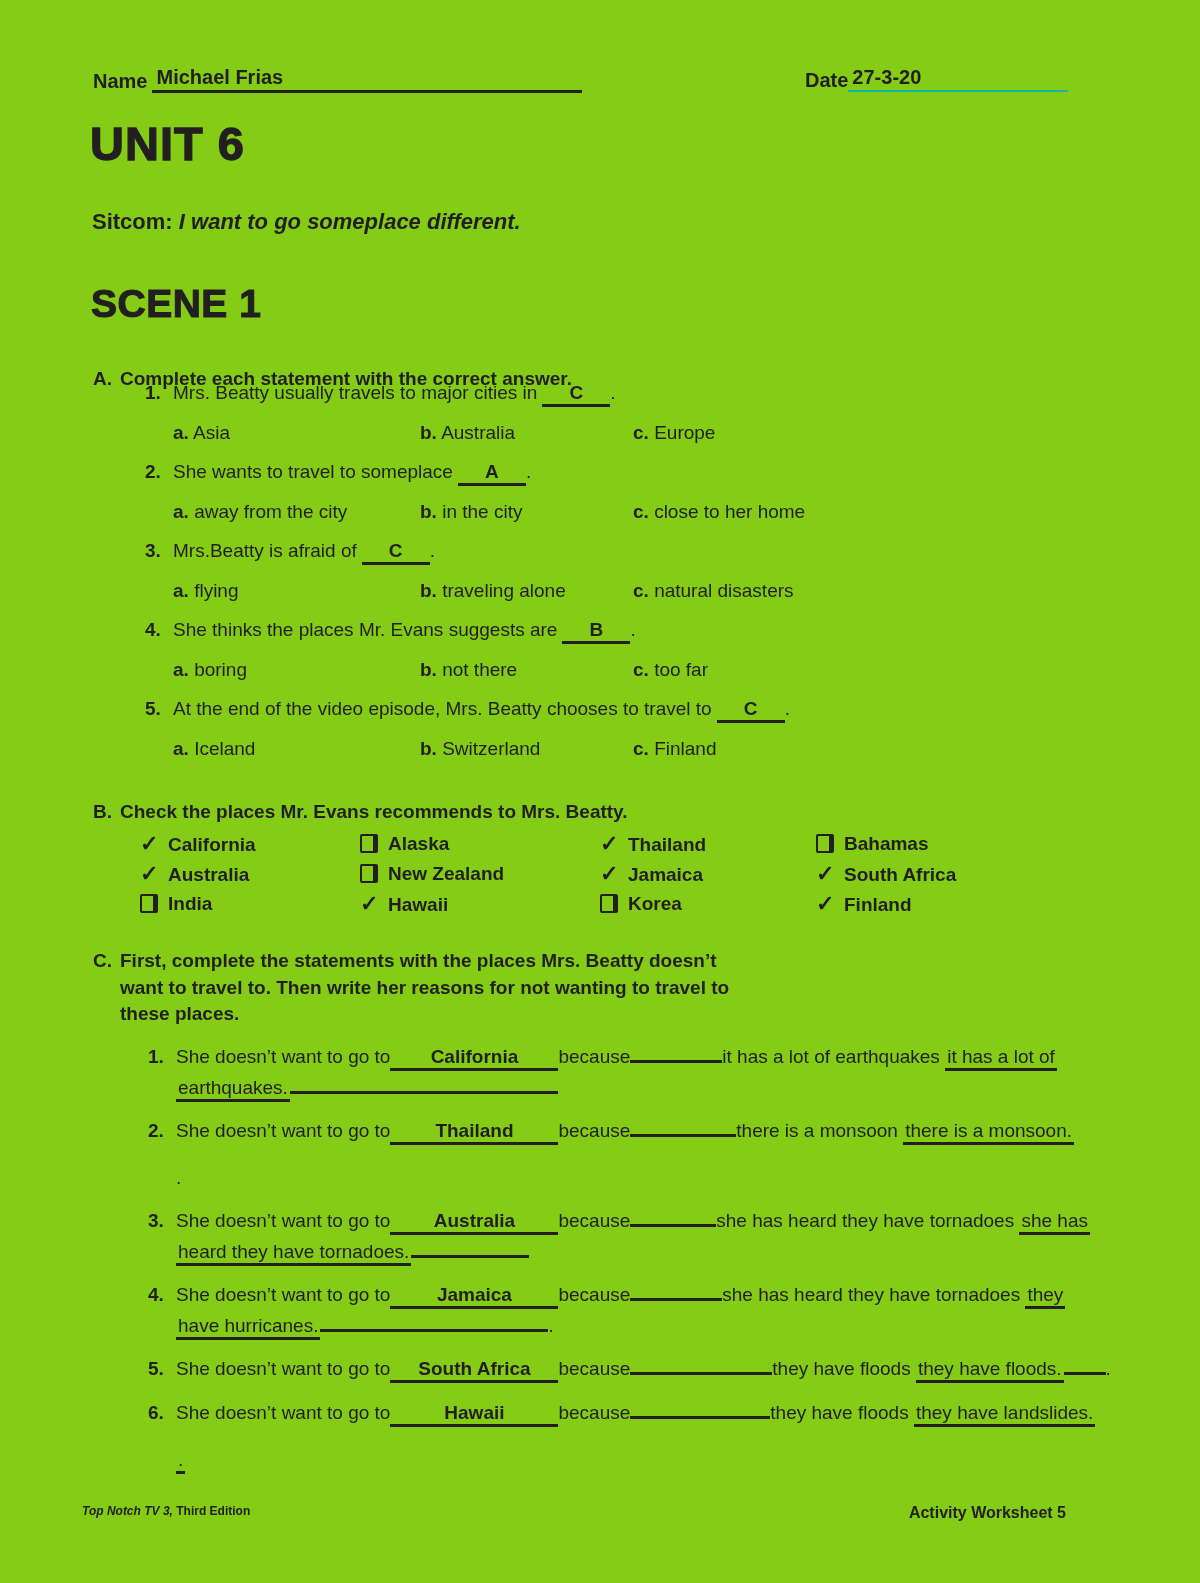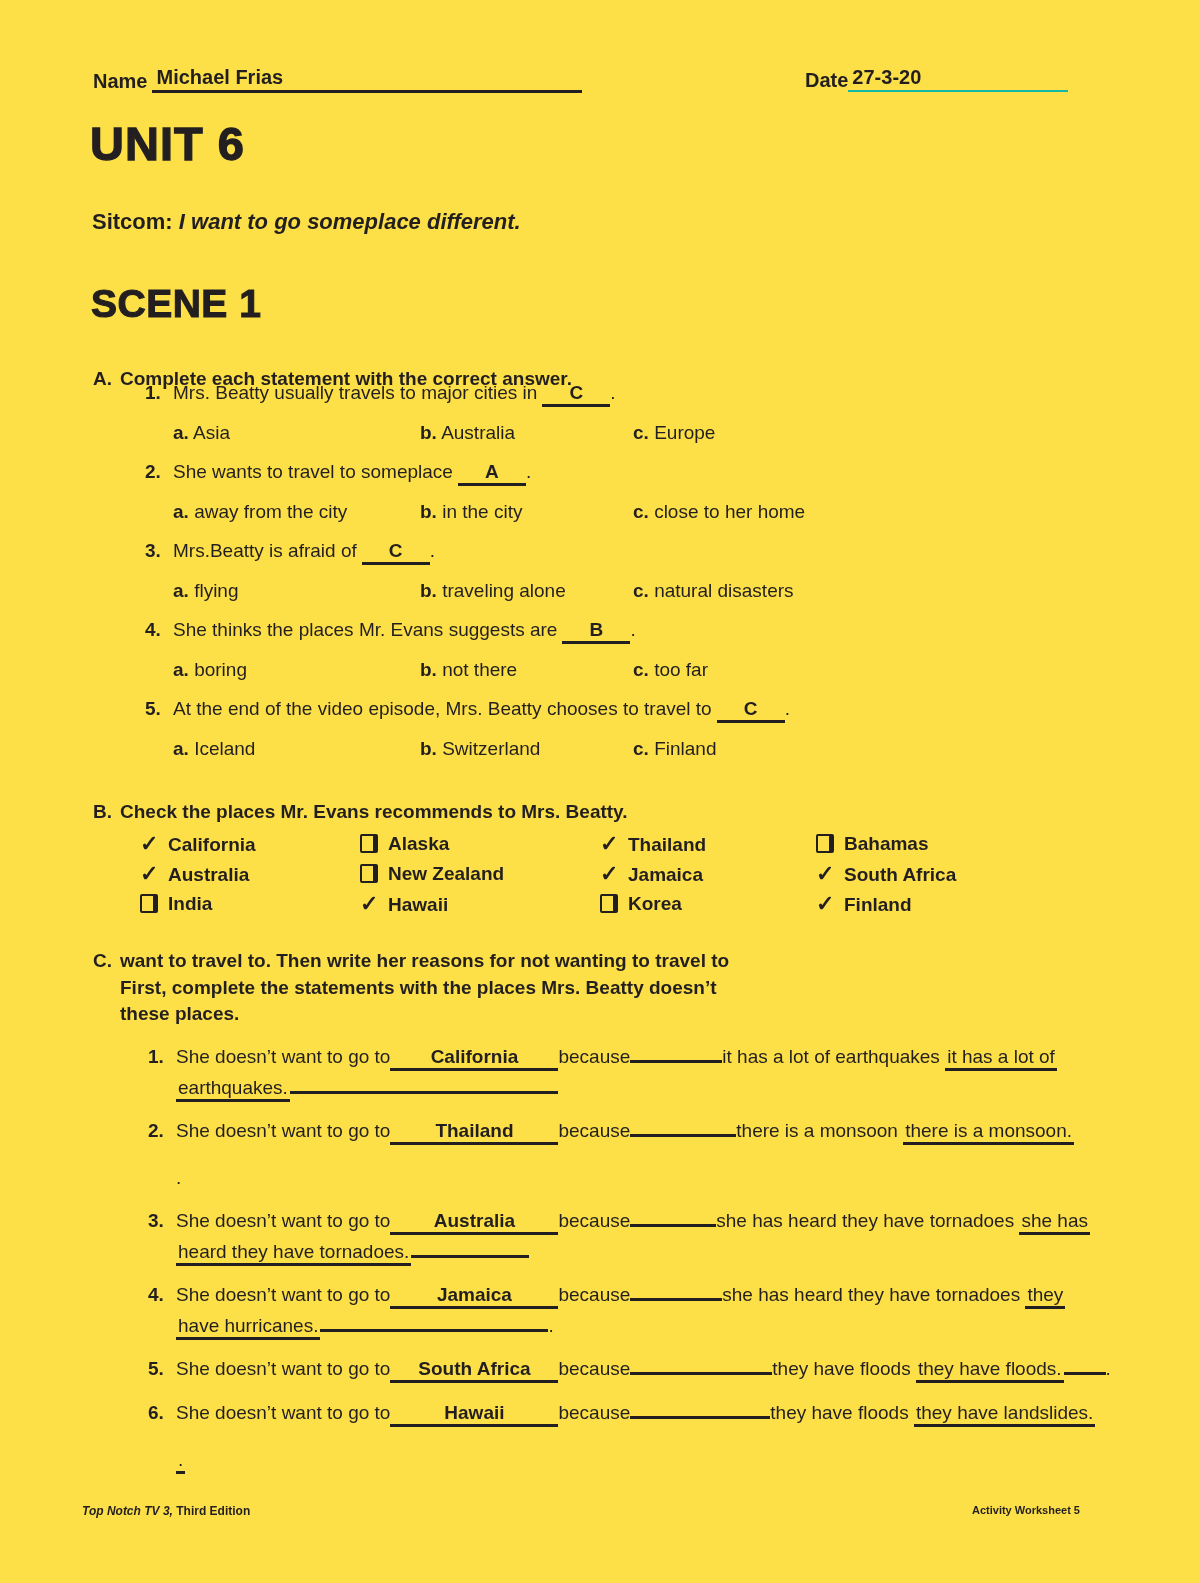--- a/index.html
+++ b/index.html
@@ -1,17 +1,17 @@
 <!DOCTYPE html>
 <html><head>
 <meta charset="utf-8">
 <style>
   html,body{margin:0;padding:0;background:#ffffff;}
   .page{
-    position:relative;width:1200px;height:1583px;background:#fde047;
+    position:relative;width:1200px;height:1583px;background:#84cc16;
     color:#231f20;font-family:"Liberation Sans",sans-serif;font-size:19px;
     overflow:hidden;
   }
   .it{font-style:italic;}
 
   
   .header{position:absolute;top:66px;left:93px;width:1014px;font-size:20px;font-weight:700;}
   .name-line{display:inline-block;width:426px;border-bottom:3px solid #231f20;margin-left:5px;padding:0 0 1px 4px;vertical-align:bottom;}
   .date-group{position:absolute;left:712px;top:0;}
   .date-line{display:inline-block;width:216px;border-bottom:2px solid #14b8a6;padding:0 0 1px 4px;vertical-align:bottom;}
@@ -56,21 +56,21 @@
   .pad-period{margin-top:19px;}
   .place-blank{display:inline-block;width:168px;border-bottom:3px solid #231f20;text-align:center;font-weight:700;line-height:23px;}
   .gap{display:inline-block;border-bottom:3px solid #231f20;height:20px;vertical-align:baseline;}
   .g1{width:92px}.g2{width:106px}.g3{width:86px}.g4{width:92px}.g5{width:142px}.g6{width:140px}
   .ext{display:inline-block;border-bottom:3px solid #231f20;height:20px;vertical-align:baseline;}
   .e1{width:268px}.e3{width:118px}.e4{width:228px}.e5{width:42px}
   .ru{border-bottom:3px solid #231f20;padding:0 2px 1px 2px;}
 
   
   .footer-left{position:absolute;top:1504px;left:82px;font-size:12px;font-weight:700;}
-  .footer-right{position:absolute;top:1504px;right:120px;font-size:11px;font-weight:700;}
+  .footer-right{position:absolute;top:1504px;right:134px;font-size:16px;font-weight:700;}
 </style>
 </head>
 <body>
 
 <div class="page">
 
   <div class="header">
     <span>Name</span><span class="name-line"><span>Michael Frias</span></span>
     <span class="date-group">
       <span>Date</span><span class="date-line"><span>27-3-20</span></span>
@@ -140,21 +140,21 @@
     <span class="check-item"><span class="mark unchecked"></span><span class="check-label">New Zealand</span></span>
     <span class="check-item"><span class="mark checked"></span><span class="check-label">Jamaica</span></span>
     <span class="check-item"><span class="mark checked"></span><span class="check-label">South Africa</span></span>
     <span class="check-item"><span class="mark unchecked"></span><span class="check-label">India</span></span>
     <span class="check-item"><span class="mark checked"></span><span class="check-label">Hawaii</span></span>
     <span class="check-item"><span class="mark unchecked"></span><span class="check-label">Korea</span></span>
     <span class="check-item"><span class="mark checked"></span><span class="check-label">Finland</span></span>
   </div>
 
   <div class="sec-c-head">
-    <span class="sec-letter sec-head" style="vertical-align:top;">C.</span><span class="sec-c-lines"><span>want to travel to. Then write her reasons for not wanting to travel to</span><span>First, complete the statements with the places Mrs. Beatty doesn’t</span><span>these places.</span></span>
+    <span class="sec-letter sec-head" style="vertical-align:top;">C.</span><span class="sec-c-lines"><span>First, complete the statements with the places Mrs. Beatty doesn’t</span><span>want to travel to. Then write her reasons for not wanting to travel to</span><span>these places.</span></span>
   </div>
 
   <div class="c-items">
 
     <div class="c-item">
       <div class="c-line"><span class="q-num">1.</span><span>She doesn’t want to go to</span><span class="place-blank"><span>California</span></span><span>because</span><span class="gap g1"></span><span>it has a lot of earthquakes </span><span class="ru">it has a lot of</span></div>
       <div class="c-line c-line2"><span class="ru">earthquakes.</span><span class="ext e1"></span></div>
     </div>
 
     <div class="c-item">

